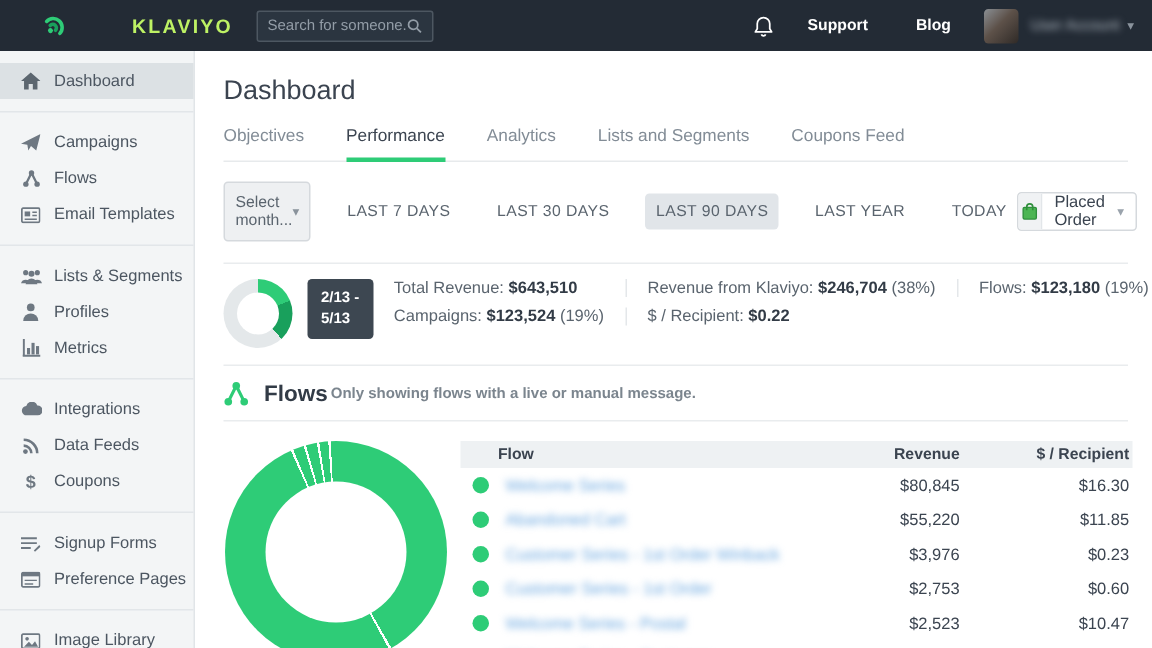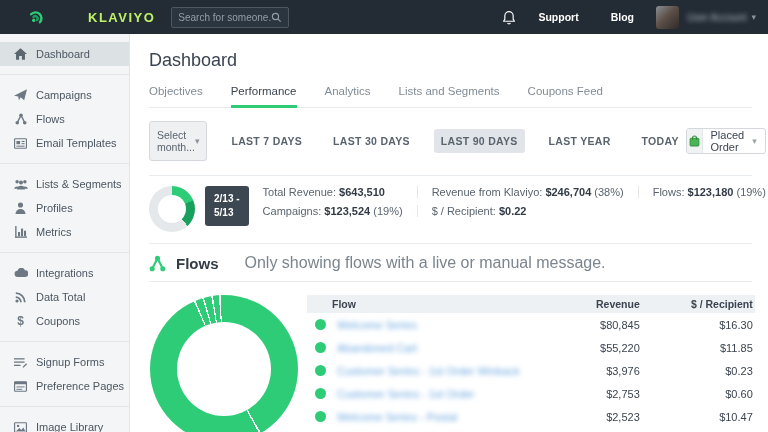--- a/index.html
+++ b/index.html
@@ -41,21 +41,21 @@
 
   .tabs { display:flex; gap:28px; margin-top:14px; border-bottom:1px solid #e7eaec;
     font-size:11.5px; color:#828c96; }
   .tab { padding-bottom:8px; }
   .tab.active { color:#3b4450; border-bottom:3px solid #2ecc77; margin-bottom:-1px; }
 
   .filter-bar { display:flex; align-items:center; margin-top:13px; font-size:10.5px; color:#5a646e; }
   .month-select { width:104px; height:40px; background:#eef0f2; border:1px solid #d5d9dd;
     border-radius:3px; display:flex; align-items:center; justify-content:center;
     padding:0 7px; }
-  .range-btn { margin-left:17px; padding:6px 7px; border-radius:3px; letter-spacing:.3px; white-space:nowrap;font-weight:bold; }
+  .range-btn { margin-left:17px; padding:6px 7px; border-radius:3px; letter-spacing:.3px; white-space:nowrap; }
   .range-btn.active { background:#e1e5e9; }
   .metric-select { margin-left:auto; width:170px; height:26px; background:#fff;
     border:1px solid #d5d9dd; border-radius:3px; display:flex; align-items:center; }
   .metric-ico-box { width:24px; height:100%; background:#f0f2f4; border-right:1px solid #e2e6e9;
     display:flex; align-items:center; justify-content:center; border-radius:2px 0 0 2px; }
   .metric-label { margin-left:8px; font-size:11px; color:#3b4450; }
   .metric-select .caret { margin-left:auto; margin-right:8px; color:#9aa3ac; }
 
   .hr { height:1px; background:#e9ecee; margin-top:14px; }
 
@@ -70,21 +70,21 @@
     grid-template-columns:max-content max-content max-content; row-gap:7px;
     font-size:11px; color:#5a646e; }
   .stat-cell { padding:0 14px; white-space:nowrap; }
   .stat-cell.first { padding-left:0; }
   .stat-cell.sep { border-right:1px solid #e4e7ea; }
   .stat-cell b { color:#323b46; }
 
   
   .flows-head { display:flex; align-items:center; padding:10px 0 9px; }
   .flows-title { font-size:15px; font-weight:bold; color:#323b46; margin-left:10px; }
-  .flows-note { font-size:16px; color:#7b858e; margin-left:26px; }
+  .flows-note { font-size:10px; color:#7b858e; margin-left:2px;font-weight:bold; }
 
   .flows-body { display:flex; margin-top:13px; }
   .donut-wrap { width:158px; flex:none; }
   .big-donut { width:148px; height:148px; border-radius:50%; margin-left:1px; position:relative;
     background:conic-gradient(#2ecc77 0deg 150deg, #fff 150deg 151.4deg,
       #2ecc77 151.4deg 336deg, #fff 336deg 337.3deg, #2ecc77 337.3deg 343deg,
       #fff 343deg 344.3deg, #2ecc77 344.3deg 350deg, #fff 350deg 351.3deg,
       #2ecc77 351.3deg 356deg, #fff 356deg 357.3deg, #2ecc77 357.3deg 360deg); }
   .big-donut::after { content:""; position:absolute; inset:27px; background:#fff; border-radius:50%; }
 
@@ -225,21 +225,21 @@
     <span>Integrations</span>
   </div>
   <div class="side-item">
     <span class="side-ico">
       <svg width="11" height="11" viewBox="0 0 14 14">
         <circle cx="2.5" cy="11.5" r="2" fill="#6e7882"></circle>
         <path d="M1 6.5 a6.5 6.5 0 0 1 6.5 6.5" fill="none" stroke="#6e7882" stroke-width="2.2"></path>
         <path d="M1 1.5 a11.5 11.5 0 0 1 11.5 11.5" fill="none" stroke="#6e7882" stroke-width="2.2"></path>
       </svg>
     </span>
-    <span>Data Total</span>
+    <span>Data Feeds</span>
   </div>
   <div class="side-item">
     <span class="side-ico">
       <span class="dollar-glyph">$</span>
     </span>
     <span>Coupons</span>
   </div>
   <div class="side-divider"></div>
 
   <div class="side-item">

